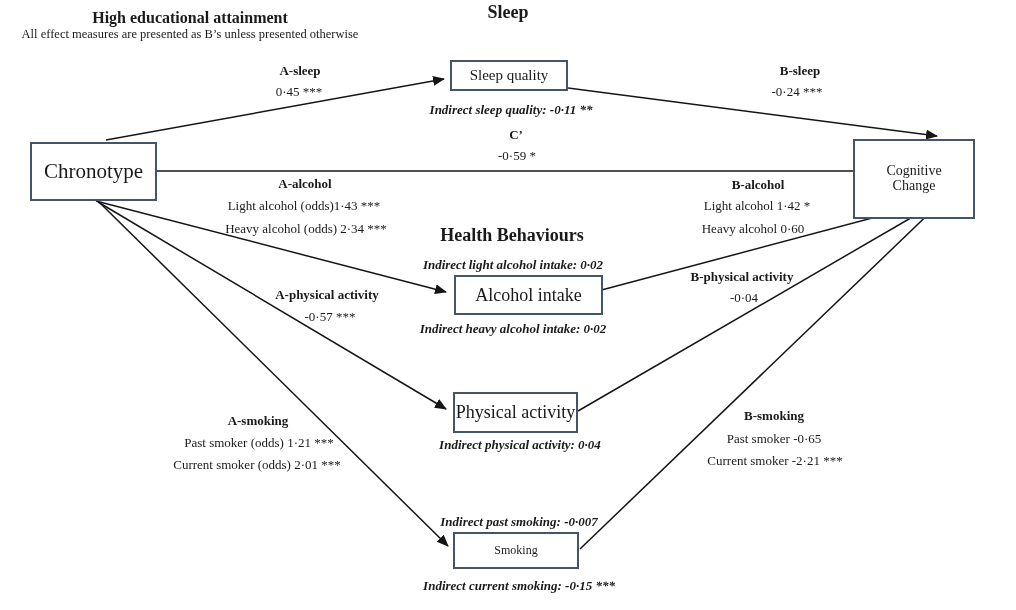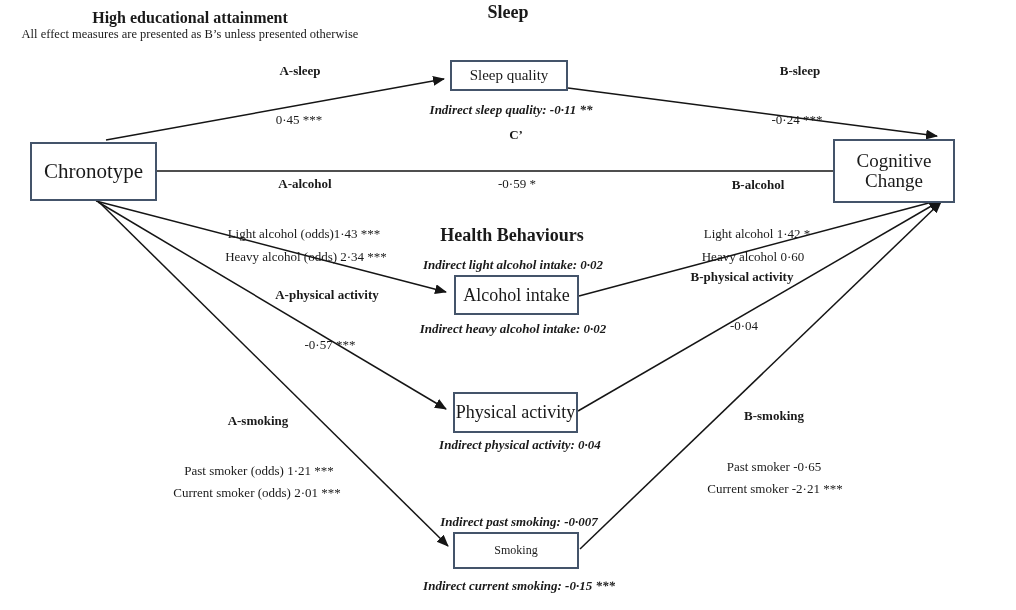--- a/index.html
+++ b/index.html
@@ -9,21 +9,21 @@
   }
   .canvas{position:absolute;inset:0;padding-left:16px;}
   svg.edges{position:absolute;left:0;top:0;}
   .node{
     position:absolute;border:2px solid #44546a;background:#fff;box-sizing:border-box;
     display:flex;align-items:center;justify-content:center;text-align:center;
     white-space:pre-line;line-height:1.05;color:#1a1a1a;
   }
   .label{position:absolute;transform:translateX(-50%);white-space:nowrap;line-height:1.1;}
   .label.bold{font-weight:bold;font-size:13px;}
-  .label.regular{font-size:13px;margin-top:28px;}
+  .label.regular{font-size:13px;}
   .label.italic{font-style:italic;font-weight:bold;font-size:13px;}
   .label.header{font-weight:bold;font-size:18px;}
   .titleblock{position:absolute;left:8px;top:9px;width:364px;text-align:center;}
   .titleblock .t{font-weight:bold;font-size:16px;line-height:1.15;}
   .titleblock .s{font-size:12.5px;line-height:1.2;}
   .legend{position:absolute;left:13px;top:520px;font-size:13px;}
   .legend div{margin-bottom:10px;}
 </style>
 </head>
 <body>
@@ -48,23 +48,23 @@
     </svg>
 
   <div class="titleblock">
     <div class="t">High educational attainment</div>
     <div class="s">All effect measures are presented as B’s unless presented otherwise</div>
   </div>
 
   <div id="node-layer">
       <div class="node" style="left: 30px; top: 142px; width: 127px; height: 59px; font-size: 21px; border-color: rgb(68, 84, 106);">Chronotype</div>
       <div class="node" style="left: 450px; top: 60px; width: 118px; height: 31px; font-size: 15px; border-color: rgb(68, 84, 106);">Sleep quality</div>
-      <div class="node" style="left: 833px; top: 139px; width: 122px; height: 64px; font-size: 19px; border-color: rgb(68, 84, 106);">Cognitive
+      <div class="node" style="left: 853px; top: 139px; width: 122px; height: 80px; font-size: 14px; border-color: rgb(68, 84, 106);">Cognitive
 Change</div>
-      <div class="node" style="left: 454px; top: 275px; width: 125px; height: 40px; font-size: 18px; border-color: rgb(68, 84, 106);">Alcohol intake</div>
+      <div class="node" style="left: 454px; top: 275px; width: 149px; height: 40px; font-size: 18px; border-color: rgb(68, 84, 106);">Alcohol intake</div>
       <div class="node" style="left: 453px; top: 392px; width: 125px; height: 41px; font-size: 18px; border-color: rgb(68, 84, 106);">Physical activity</div>
       <div class="node" style="left: 453px; top: 532px; width: 126px; height: 37px; font-size: 12px; border-color: rgb(68, 84, 106);">Smoking</div>
     </div>
   <div id="label-layer">
       <div class="label header" style="left: 508px; top: 3px; font-family: Liberation Serif, serif;">Sleep</div>
       <div class="label header" style="left: 512px; top: 226px;">Health Behaviours</div>
       <div class="label bold" style="left: 300px; top: 64px;">A-sleep</div>
       <div class="label regular" style="left: 299px; top: 85px;">0·45 ***</div>
       <div class="label bold" style="left: 800px; top: 64px;">B-sleep</div>
       <div class="label regular" style="left: 797px; top: 85px; text-align: center;">-0·24 ***</div>

